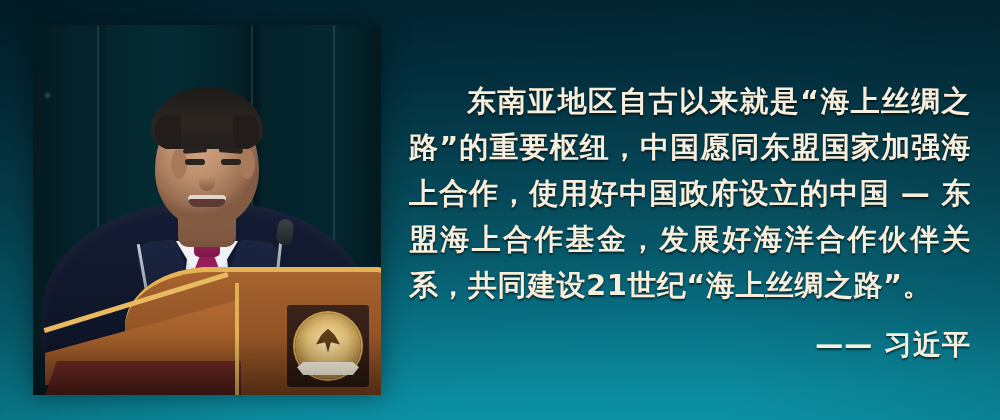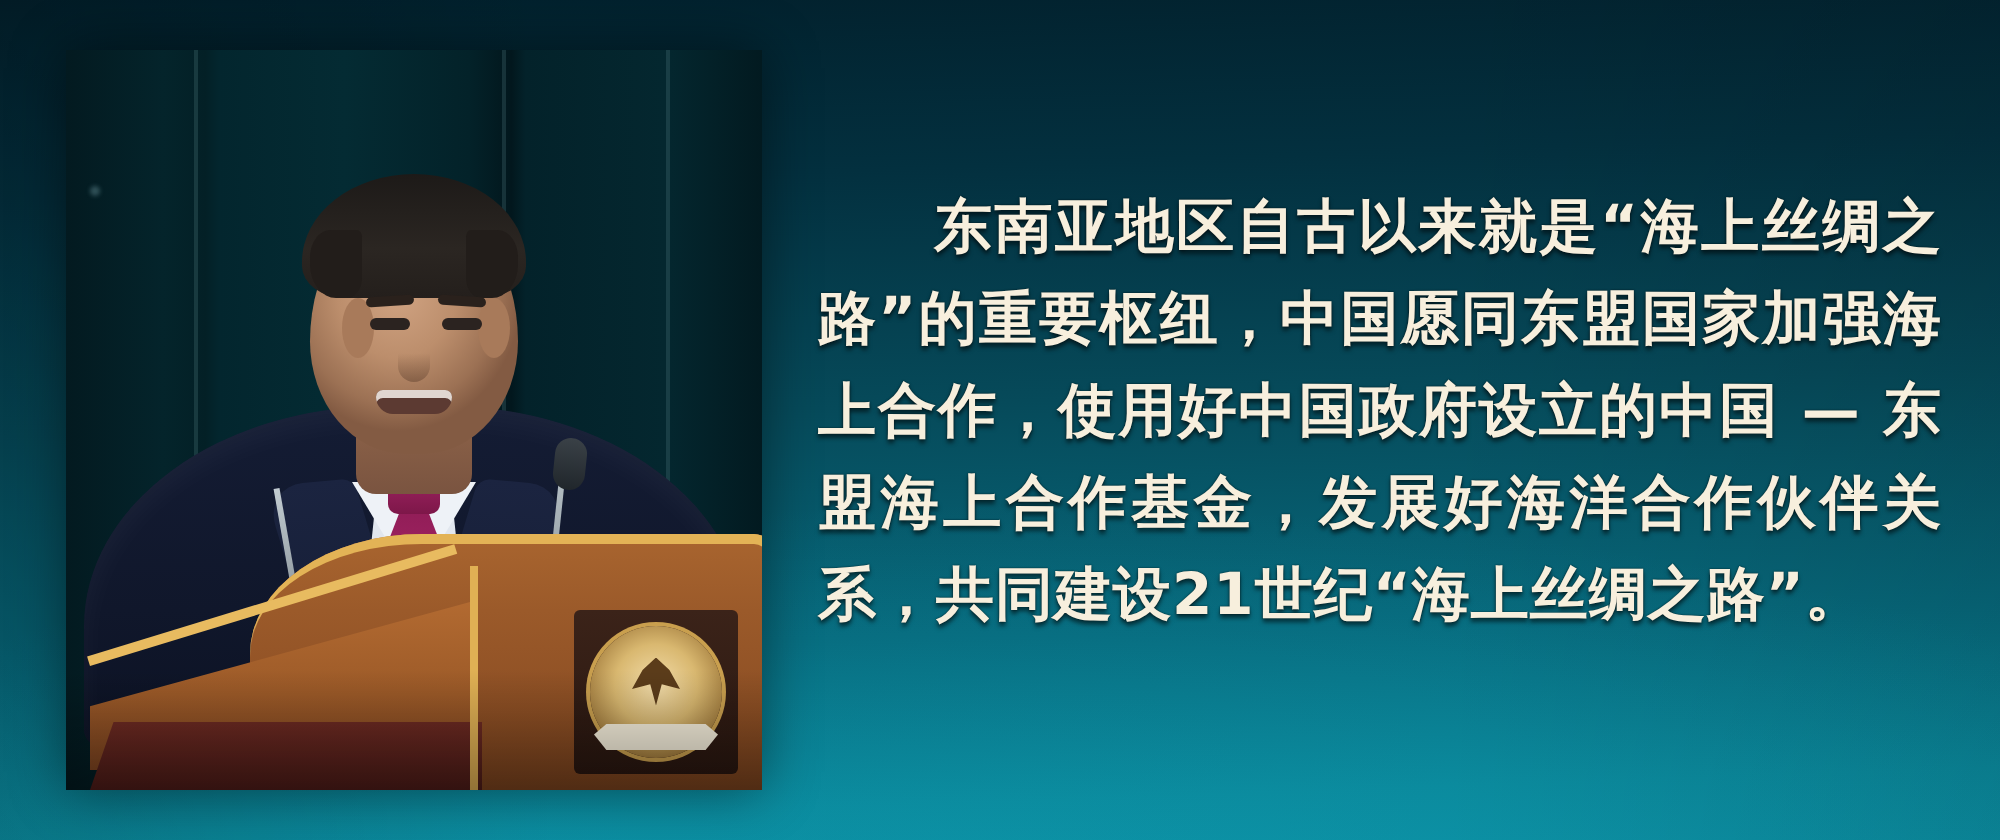--- a/index.html
+++ b/index.html
@@ -289,21 +289,21 @@
   }
   .podium-shadow {
     position: absolute; left: 0; right: 0; bottom: 0; height: 60px;
     background: linear-gradient(180deg, rgba(0,0,0,0) 0%, rgba(0,0,0,0.35) 100%);
   }
 
   
   .quote-block {
     position: absolute;
     left: 409px;
-    top: 90px;
+    top: 78px;
     width: 562px;
     z-index: 4;
   }
   .quote-text {
     margin: 0;
     font-family: "DejaVu Sans", "Liberation Sans", sans-serif;
     font-weight: bold;
     font-size: 29px;
     line-height: 46px;
     letter-spacing: 0.5px;
@@ -378,15 +378,16 @@
         <div class="emblem"></div>
         <div class="emblem-ribbon"></div>
       </div>
 
       <div class="podium-shadow"></div>
     </div>
   </div>
 
   <div class="quote-block">
     <p class="quote-text">东南亚地区自古以来就是“海上丝绸之路”的重要枢纽，中国愿同东盟国家加强海上合作，使用好中国政府设立的中国 — 东盟海上合作基金，发展好海洋合作伙伴关系，共同建设21世纪“海上丝绸之路”。</p>
+    <p class="attribution">—— 习近平</p>
   </div>
 
 </div>
 
 </body></html>

